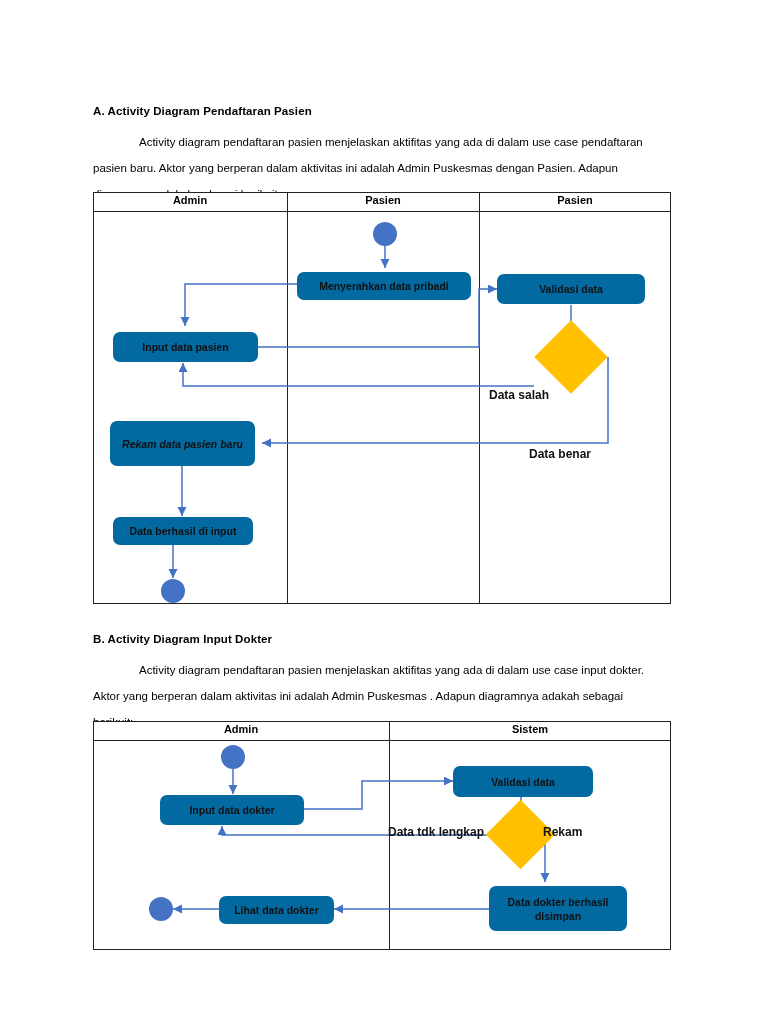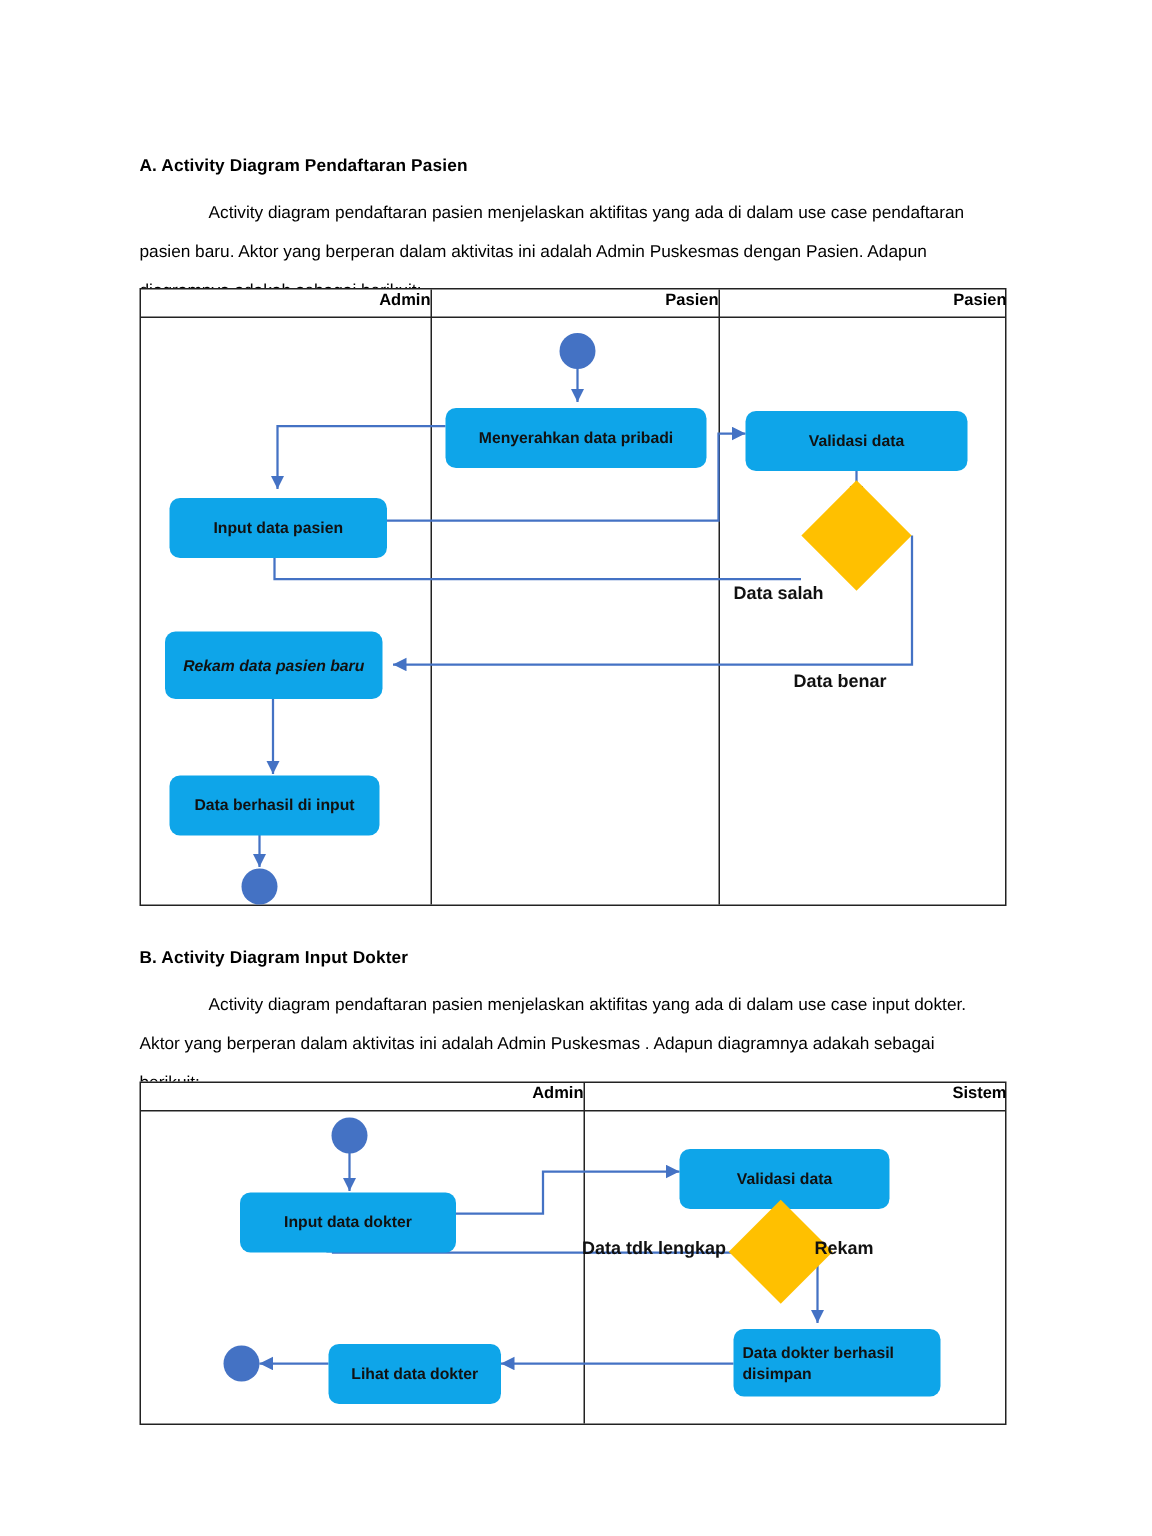--- a/index.html
+++ b/index.html
@@ -54,45 +54,45 @@
     right: 0;
     height: 19px;
     border-bottom: 1.4px solid #222222;
     box-sizing: border-box;
   }
   .lane-title {
     position: absolute;
     top: 2px;
     font-size: 11px;
     font-weight: bold;
-    text-align: right;
+    text-align: center;
     white-space: nowrap;
   }
   .lane-divider {
     position: absolute;
     top: 0;
     width: 1.4px;
     background: #222222;
   }
 
   
   .act-box {
     position: absolute;
-    background: #0ea5e9;
+    background: #0369a1;
     border-radius: 7px;
     display: flex;
     align-items: center;
     justify-content: center;
-    text-align: left;
+    text-align: center;
     font-size: 10.5px;
     font-weight: bold;
     color: #111111;
     line-height: 14px;
     box-sizing: border-box;
-    padding: 20px 6px;
+    padding: 8px 6px;
   }
   .node-circle {
     position: absolute;
     background: #4472C4;
     border-radius: 50%;
   }
   .diamond {
     position: absolute;
     background: #FFC000;
     transform: rotate(45deg);

